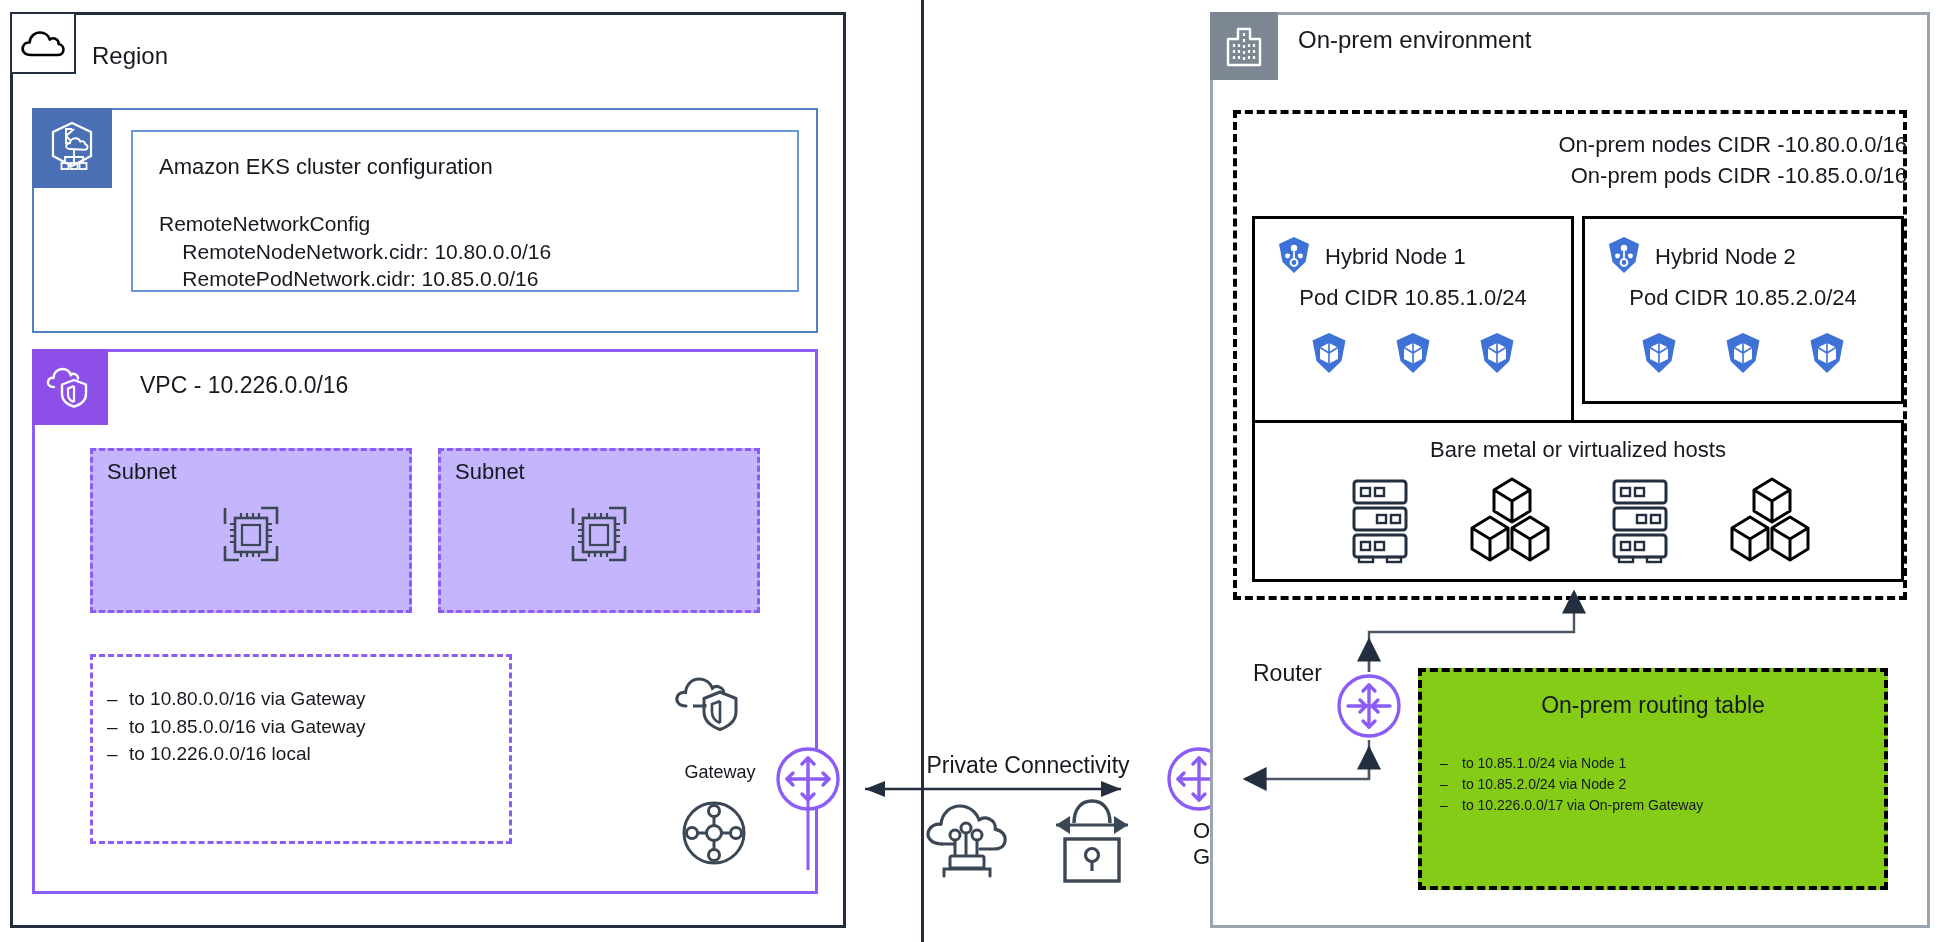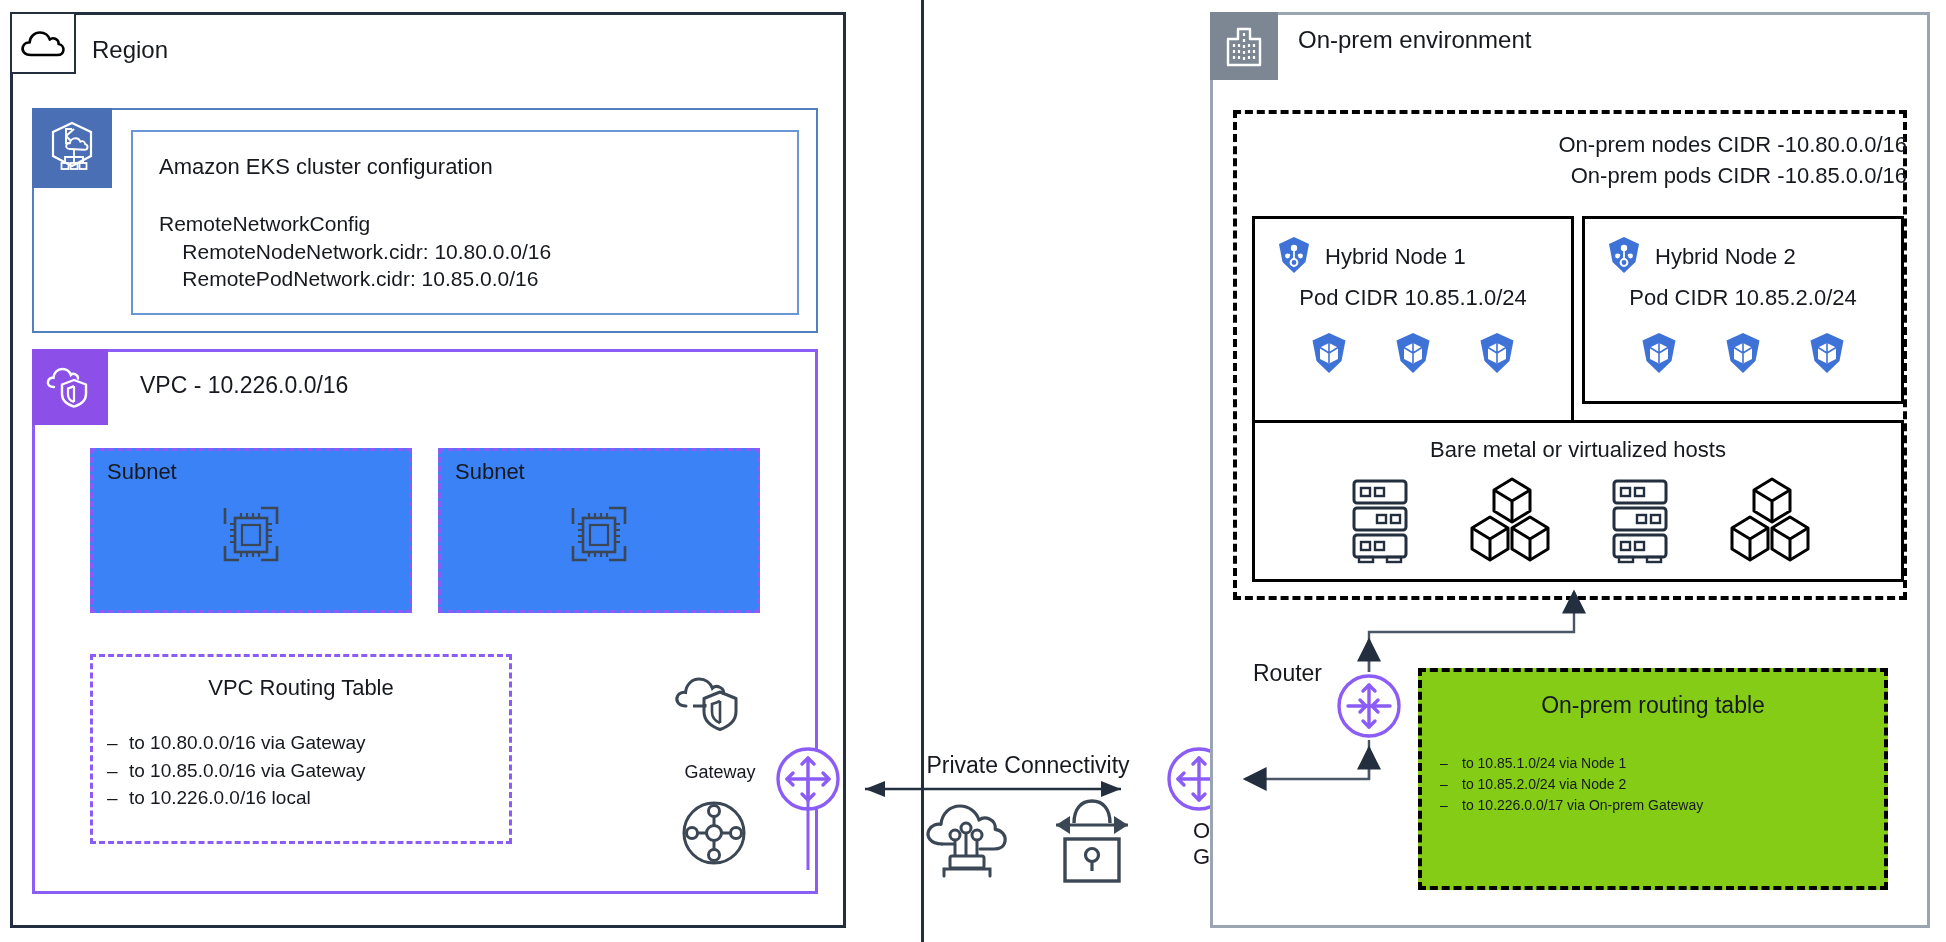--- a/index.html
+++ b/index.html
@@ -4,38 +4,38 @@
 <style>
   html,body{margin:0;padding:0;background:#ffffff;}
   body{width:1946px;height:942px;position:relative;overflow:hidden;
        font-family:"Liberation Sans","DejaVu Sans",sans-serif;color:#16191f;}
   .abs{position:absolute;box-sizing:border-box;}
 
   
   #region-box{left:10px;top:12px;width:836px;height:916px;border:3px solid #232f3e;background:#fff;}
   #region-icon{left:10px;top:12px;width:66px;height:62px;border:2px solid #232f3e;background:#fff;
                display:flex;align-items:center;justify-content:center;}
-  #region-title{left:92px;top:36px;font-size:24px;color:#16191f;white-space:nowrap;}
+  #region-title{left:92px;top:42px;font-size:24px;color:#16191f;white-space:nowrap;}
 
   
   #eks-box{left:32px;top:108px;width:786px;height:225px;border:2px solid #527fc0;background:#fff;}
   #eks-icon{left:32px;top:108px;width:80px;height:80px;background:#4a6fb5;
             display:flex;align-items:center;justify-content:center;}
-  #eks-inner{left:131px;top:130px;width:668px;height:185px;border:2px solid #6b96d6;background:#fff;
+  #eks-inner{left:131px;top:130px;width:668px;height:162px;border:2px solid #6b96d6;background:#fff;
              padding:22px 26px;}
   #eks-inner .hd{font-size:22px;margin-bottom:30px;}
   #eks-inner .ln{font-size:21px;line-height:1.32;white-space:pre;}
 
   
   #vpc-box{left:32px;top:349px;width:786px;height:545px;border:3px solid #8b5cf6;background:#fff;}
   #vpc-icon{left:32px;top:349px;width:76px;height:76px;background:#8c4fe8;
             display:flex;align-items:center;justify-content:center;}
   #vpc-title{left:140px;top:372px;font-size:23px;white-space:nowrap;}
 
-  .subnet{border:3px dashed #8b5cf6;background:#3b82f6;}
+  .subnet{border:3px dashed #8b5cf6;background:#c4b5fd;}
   #subnet-1{left:90px;top:448px;width:322px;height:165px;}
   #subnet-2{left:438px;top:448px;width:322px;height:165px;}
   .subnet-label{position:absolute;left:14px;top:8px;font-size:22px;}
   .subnet-ic{position:absolute;left:50%;top:54%;transform:translate(-50%,-50%);}
 
   #vpc-rt{left:90px;top:654px;width:422px;height:190px;border:3px dashed #8b5cf6;background:#fff;}
   #vpc-rt .rt-title{text-align:center;font-size:22px;margin-top:18px;}
   #vpc-rt ul{list-style:none;margin:28px 0 0 0;padding:0 0 0 14px;}
   #vpc-rt li{font-size:19px;line-height:1.45;white-space:nowrap;}
   #vpc-rt li::before{content:"–";display:inline-block;width:22px;}
@@ -171,21 +171,20 @@
         <path d="M26 16 L26 11 M32 16 L32 11 M38 16 L38 11 M44 16 L44 11"></path>
         <path d="M26 50 L26 55 M32 50 L32 55 M38 50 L38 55 M44 50 L44 55"></path>
         <path d="M20 22 L15 22 M20 28 L15 28 M20 34 L15 34 M20 40 L15 40"></path>
         <path d="M52 22 L57 22 M52 28 L57 28 M52 34 L57 34 M52 40 L57 40"></path>
       </g>
     </svg>
   </div>
 </div>
 
 <div class="abs" id="vpc-rt">
-  <div class="rt-title">VPC Routing Table</div>
   <ul>
     <li>to 10.80.0.0/16 via Gateway</li>
     <li>to 10.85.0.0/16 via Gateway</li>
     <li>to 10.226.0.0/16 local</li>
   </ul>
 </div>
 
 <div class="abs" id="gw-cloudshield">
   <svg width="78" height="68" viewBox="0 0 78 68" aria-hidden="true">
     <path d="M14 36 C6 36 3.5 30.5 5.5 26.2 C7 23 11 22 13.6 22.5

